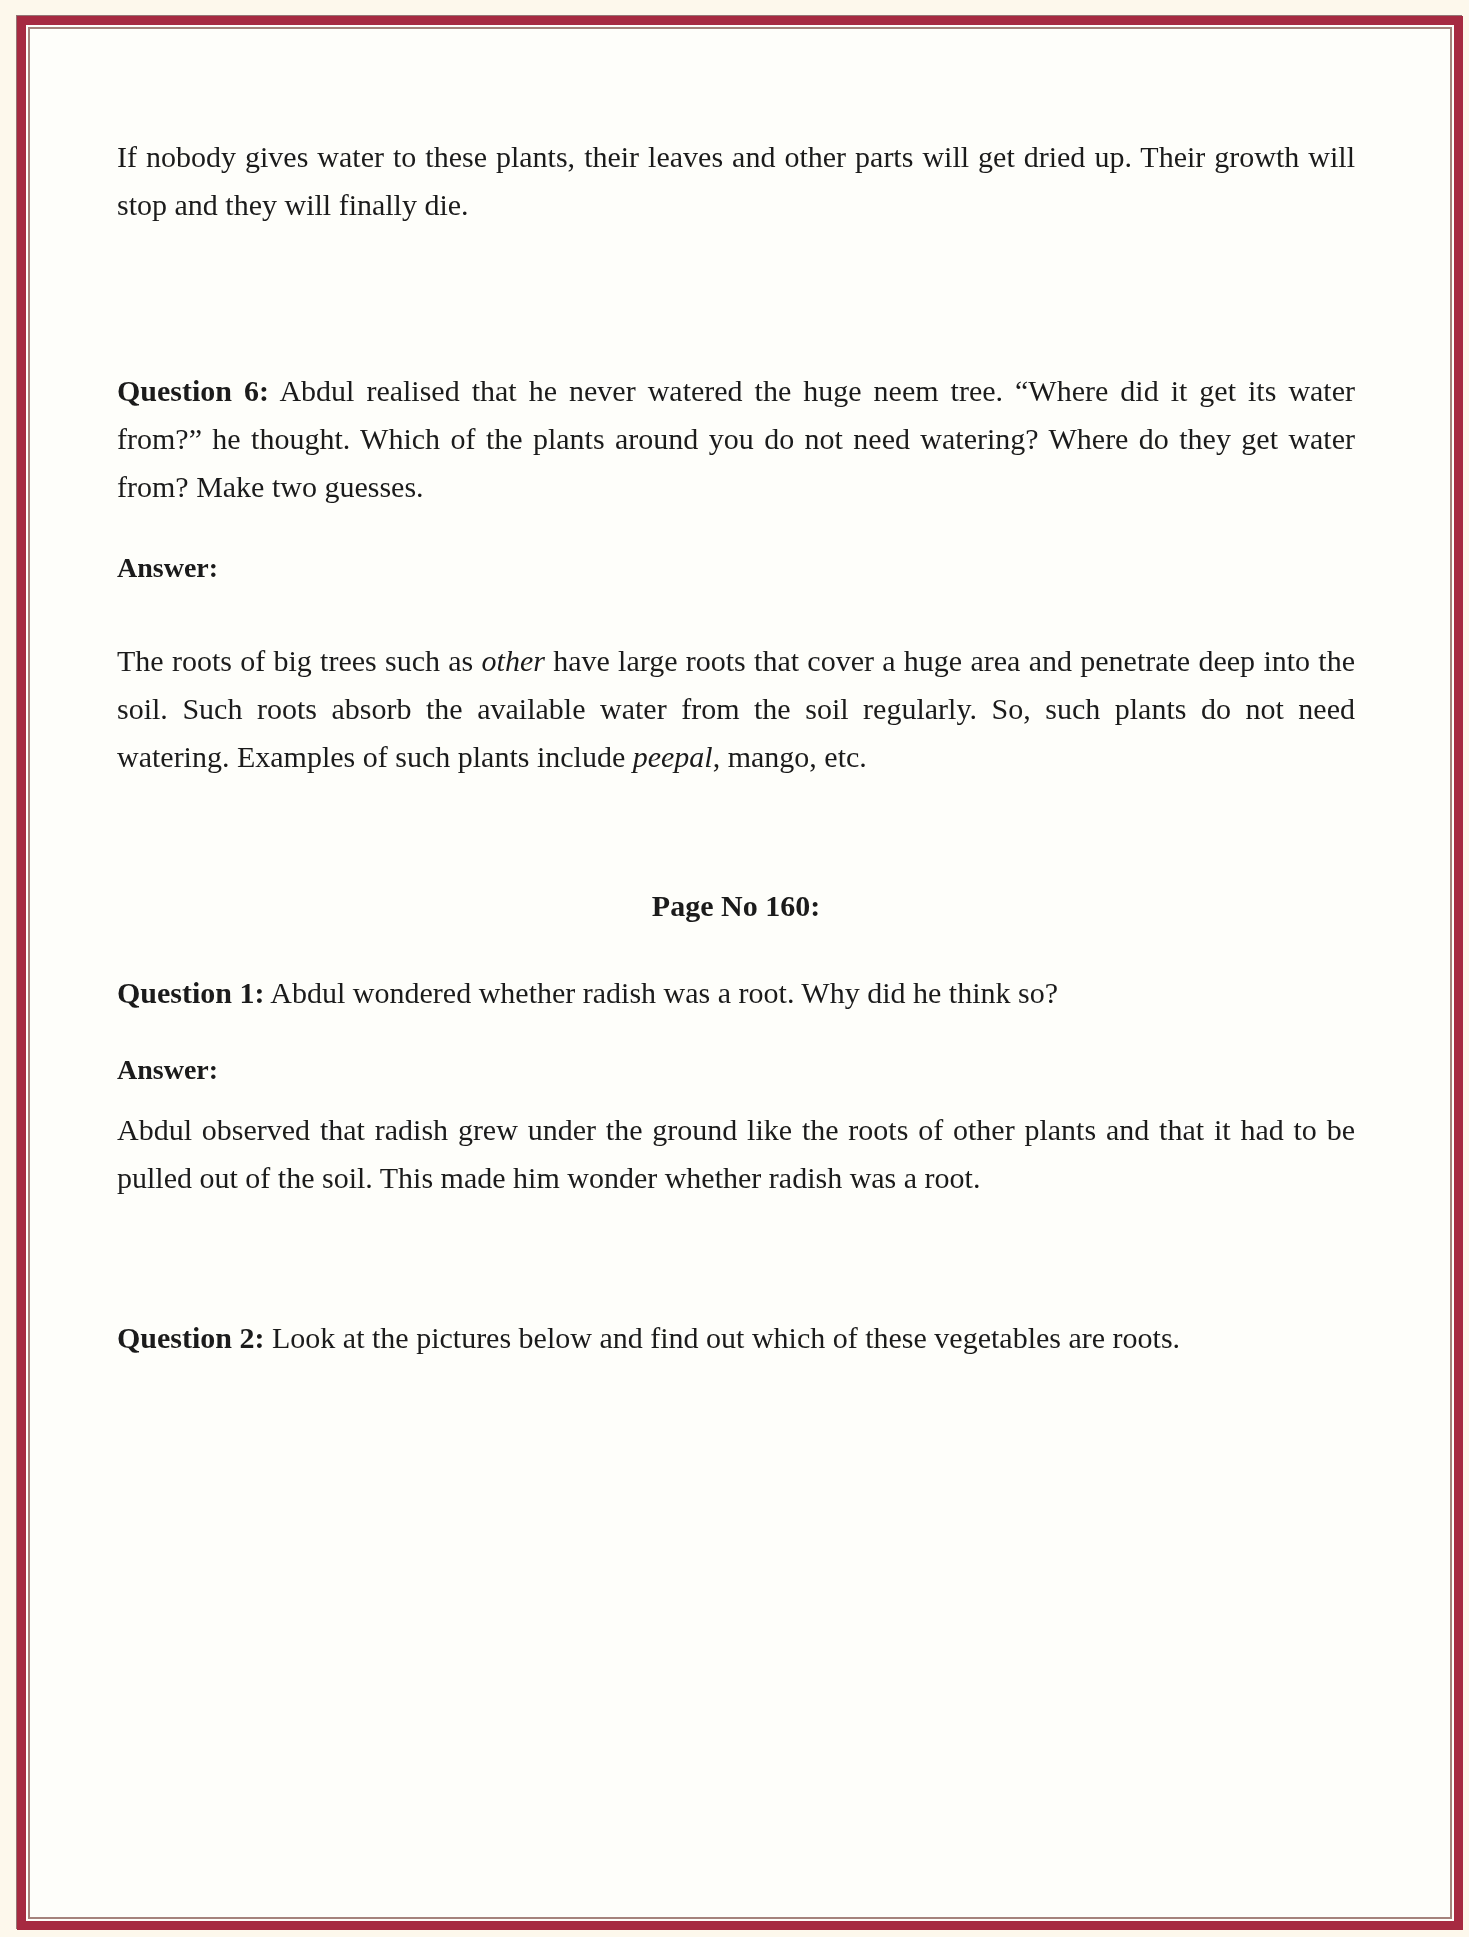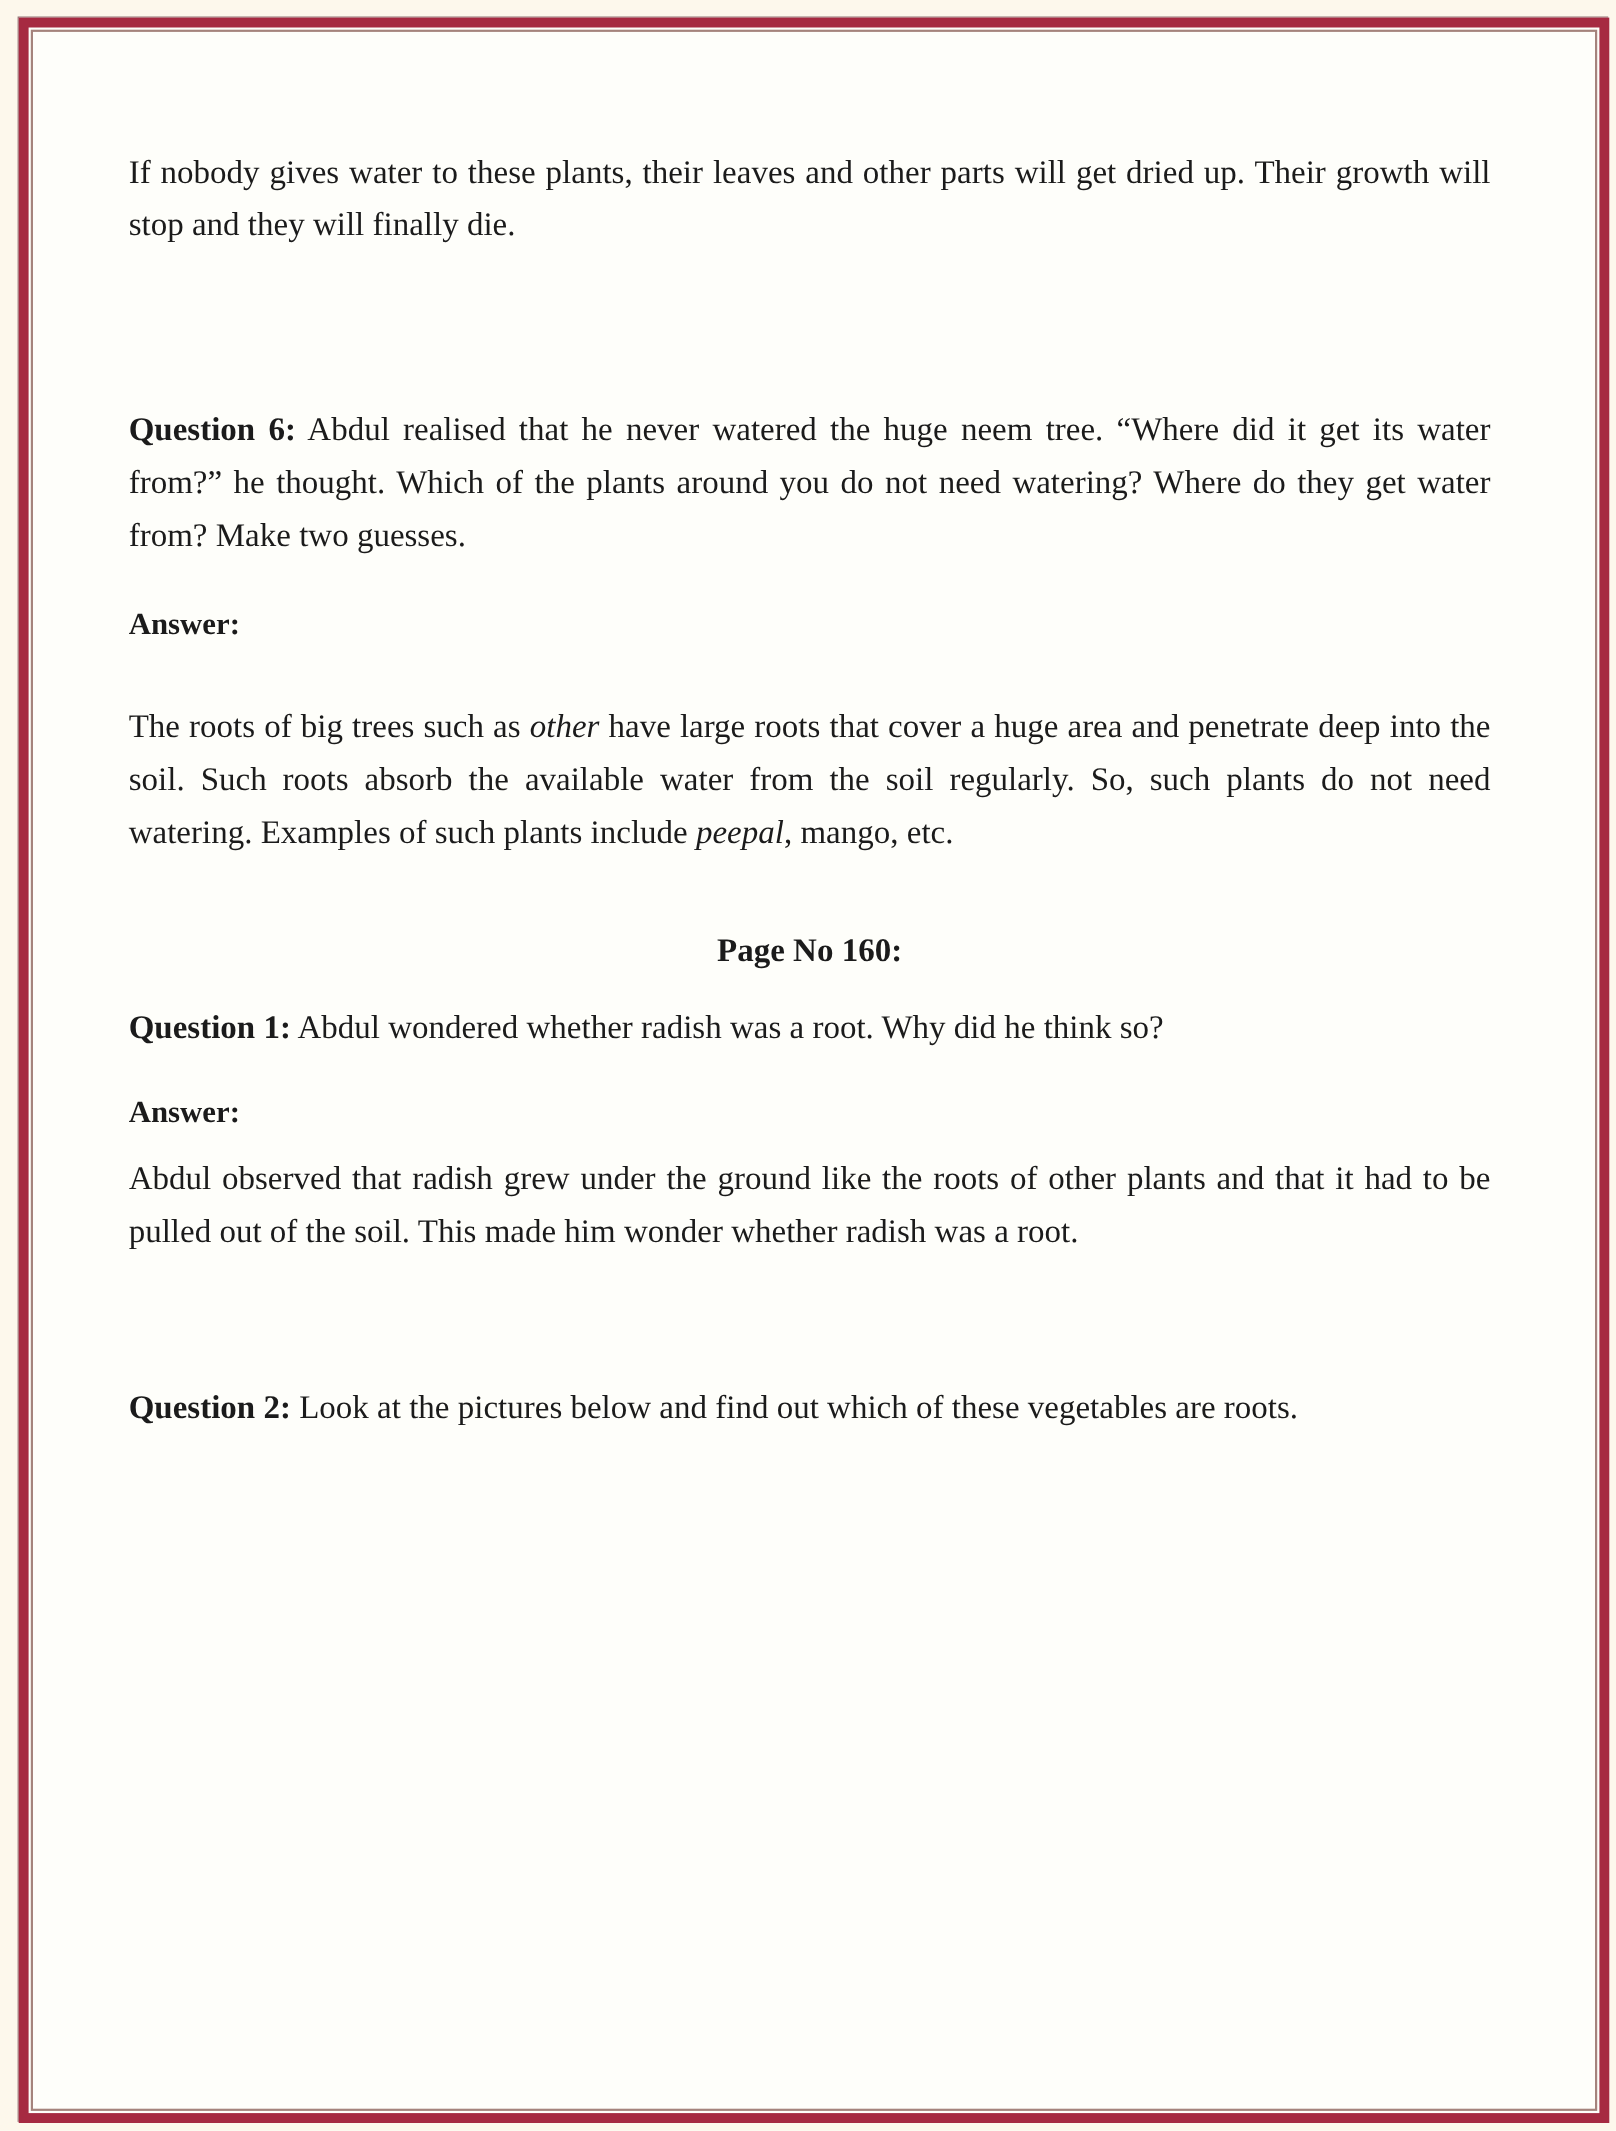--- a/index.html
+++ b/index.html
@@ -49,22 +49,22 @@
   }
   .heading{
     font-size:30px;
     line-height:48px;
     font-weight:bold;
     text-align:center;
   }
   .sec-q6{margin-top:138px;}
   .sec-ans1{margin-top:33px;}
   .sec-a6{margin-top:45px;}
-  .sec-heading{margin-top:60px;}
-  .sec-q1{margin-top:22px;}
+  .sec-heading{margin-top:101px;}
+  .sec-q1{margin-top:39px;}
   .sec-ans2{margin-top:29px;}
   .sec-a1{margin-top:12px;}
   .sec-q2{margin-top:112px;}
   i{font-style:italic;}
 </style>
 </head>
 <body>
 
 <div class="frame-outer">
   <div class="frame-inner">

